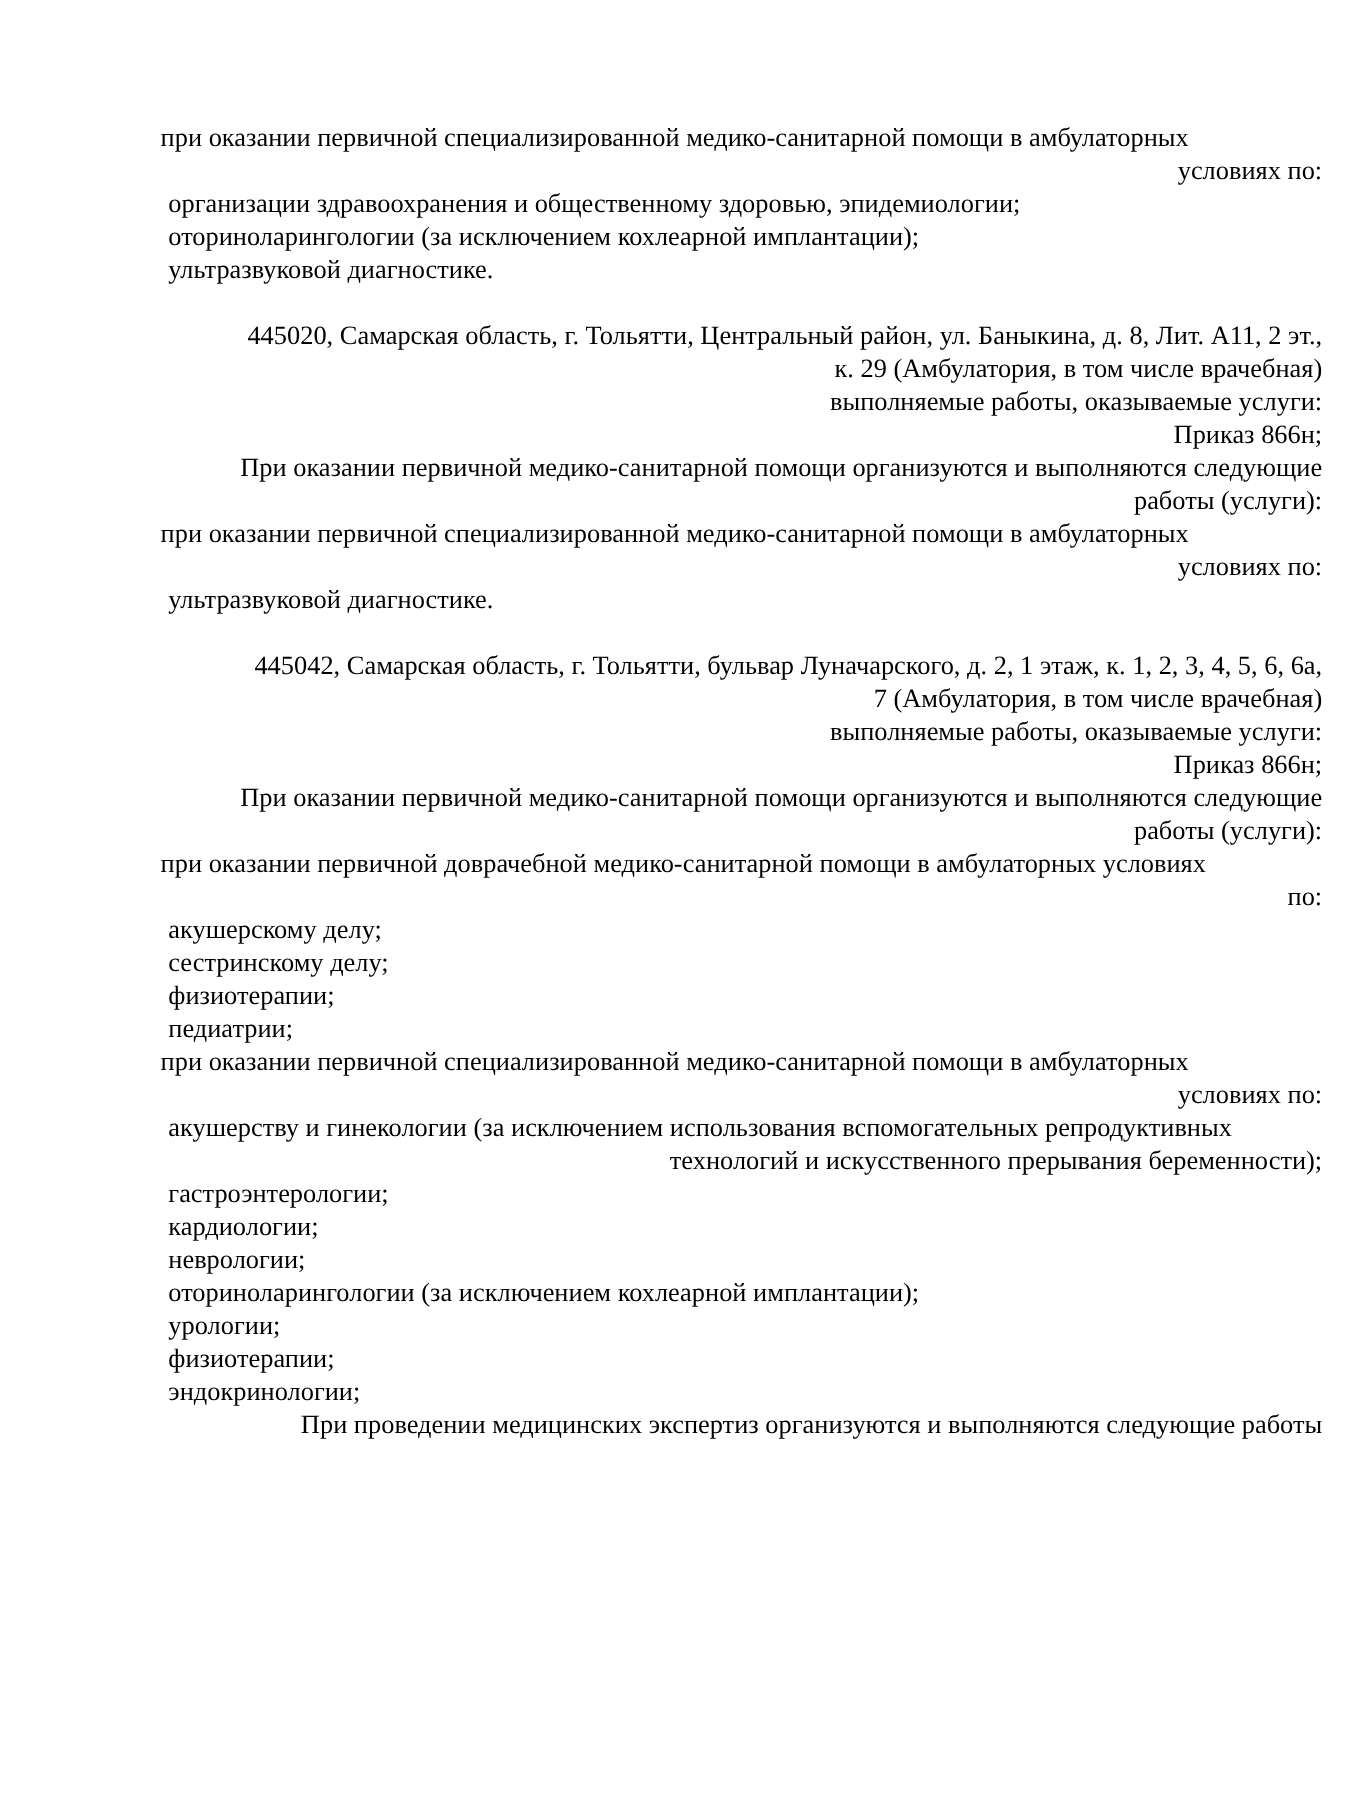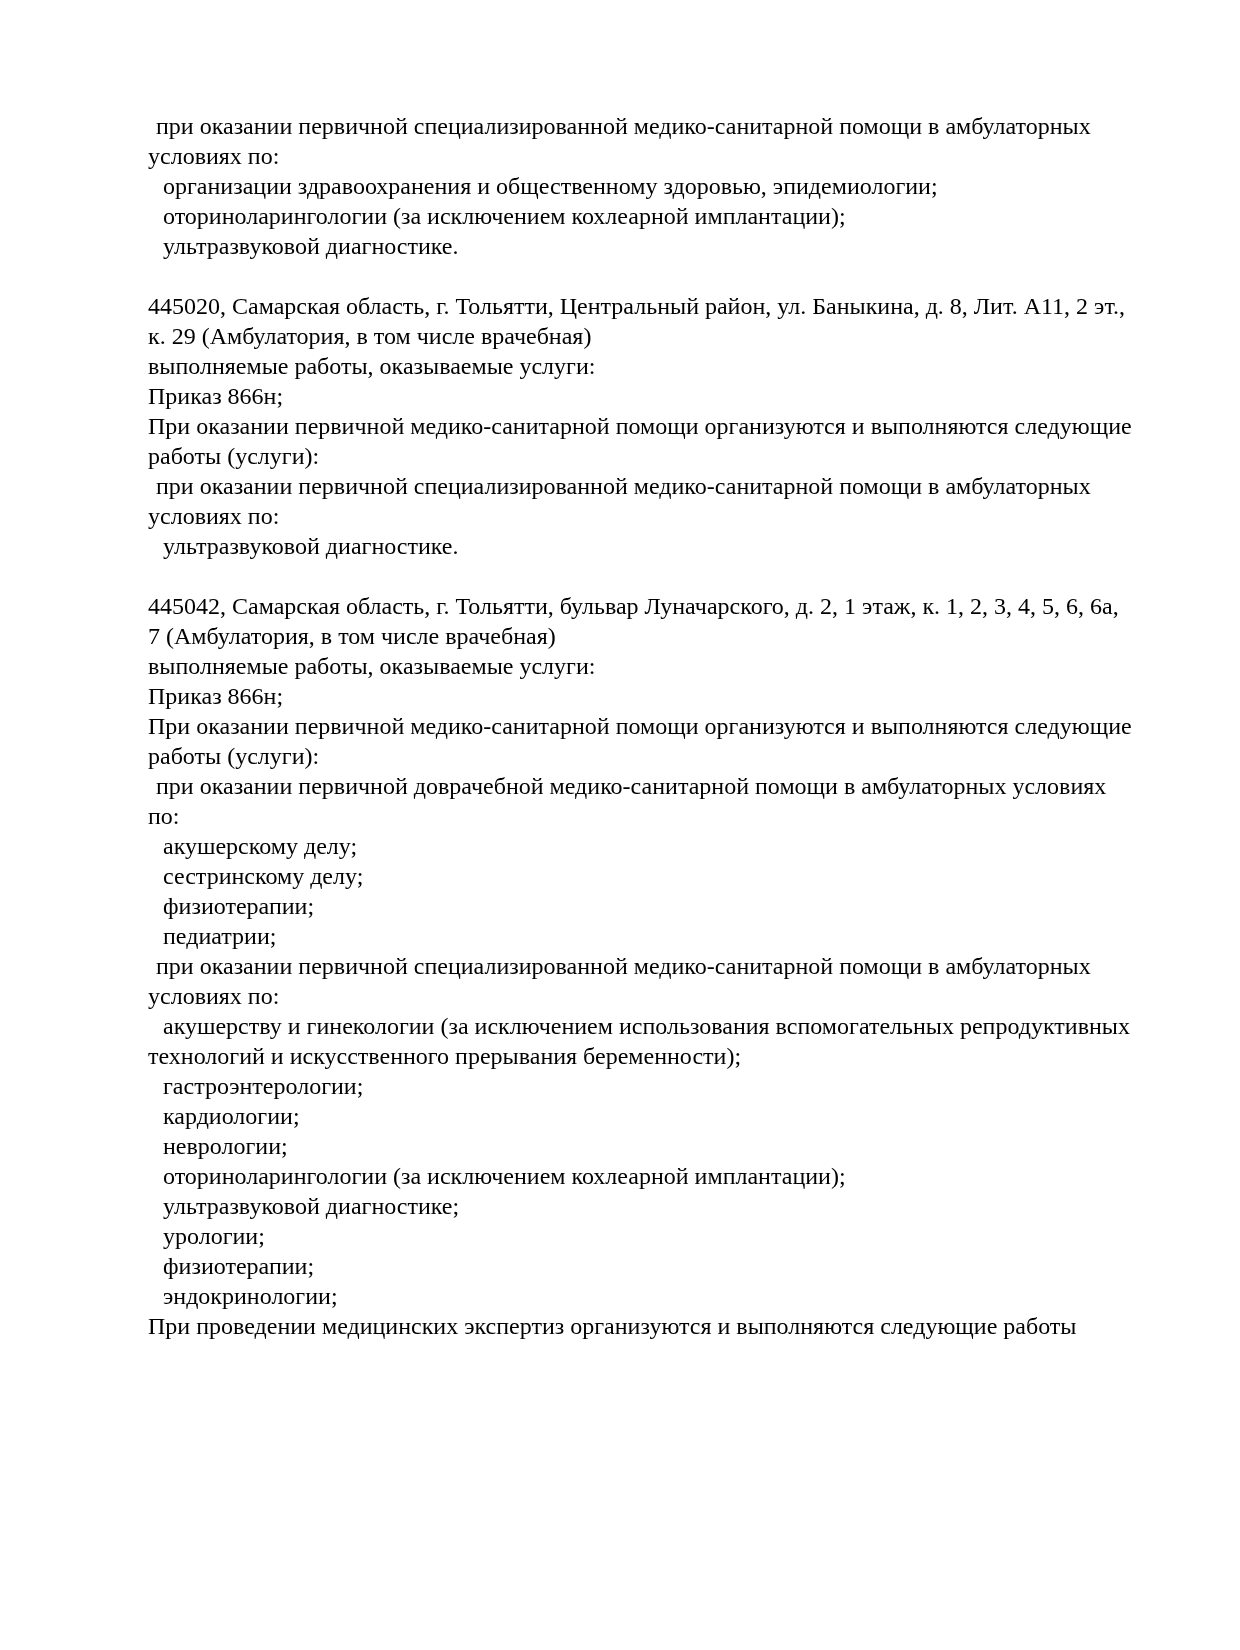--- a/index.html
+++ b/index.html
@@ -9,34 +9,34 @@
   }
   .page {
     position: relative;
     width: 1240px;
     height: 1650px;
     background: #ffffff;
     overflow: hidden;
   }
   .doc {
     position: absolute;
-    left: 148px;
+    left: 138px;
     top: 111px;
     width: 1064px;
     font-family: "Liberation Serif", "DejaVu Serif", serif;
     font-size: 24px;
     line-height: 30px;
     color: #000000;
     letter-spacing: 0;
   }
   .line {
     min-height: 30px;
     white-space: nowrap;
   }
-  .indent-0 { padding-left: 0; }
+  .indent-0 { padding-left: 0; text-align: right; }
   .indent-1 { padding-left: 8px; }
   .indent-2 { padding-left: 15px; }
 </style>
 </head>
 <body>
 
 <div class="page">
   <div class="doc" id="doc-body">
       <div class="line indent-1">при оказании первичной специализированной медико-санитарной помощи в амбулаторных</div>
       <div class="line indent-0">условиях по:</div>
@@ -67,19 +67,18 @@
       <div class="line indent-2">физиотерапии;</div>
       <div class="line indent-2">педиатрии;</div>
       <div class="line indent-1">при оказании первичной специализированной медико-санитарной помощи в амбулаторных</div>
       <div class="line indent-0">условиях по:</div>
       <div class="line indent-2">акушерству и гинекологии (за исключением использования вспомогательных репродуктивных</div>
       <div class="line indent-0">технологий и искусственного прерывания беременности);</div>
       <div class="line indent-2">гастроэнтерологии;</div>
       <div class="line indent-2">кардиологии;</div>
       <div class="line indent-2">неврологии;</div>
       <div class="line indent-2">оториноларингологии (за исключением кохлеарной имплантации);</div>
-      <div class="line indent-2">ультразвуковой диагностике;</div>
       <div class="line indent-2">урологии;</div>
       <div class="line indent-2">физиотерапии;</div>
       <div class="line indent-2">эндокринологии;</div>
       <div class="line indent-0">При проведении медицинских экспертиз организуются и выполняются следующие работы</div>
     </div>
 </div>
 
 </body></html>

